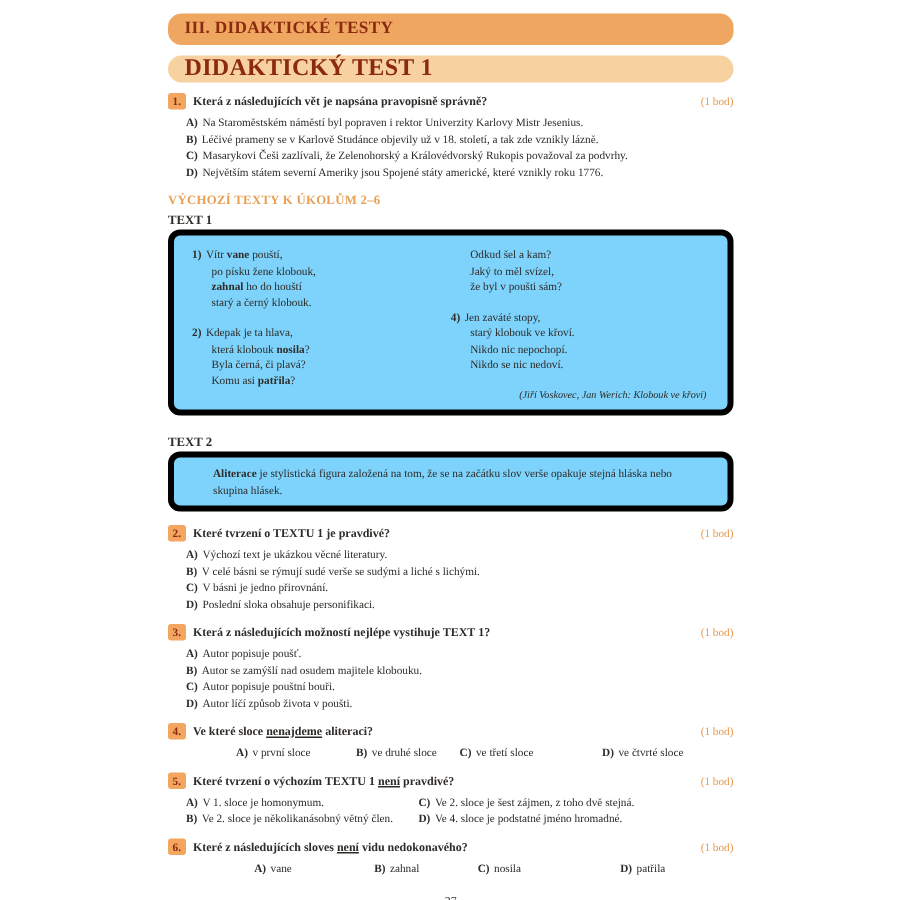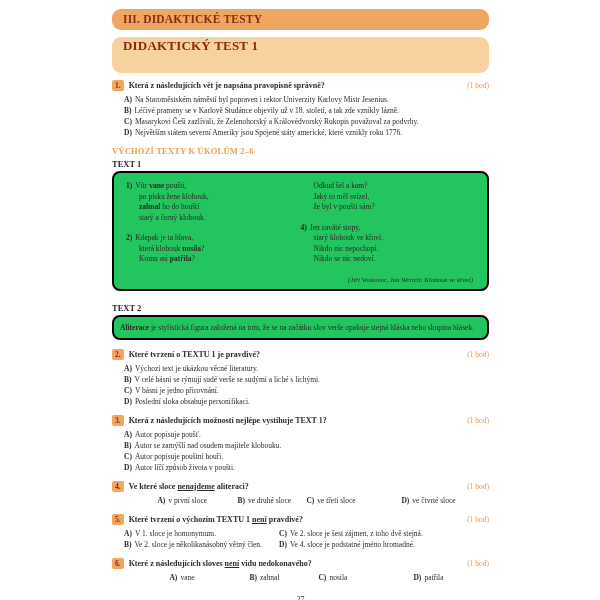--- a/index.html
+++ b/index.html
@@ -6,21 +6,21 @@
   body{
     width:600px;height:600px;background:#ffffff;
     font-family:"Liberation Serif","DejaVu Serif",serif;
     color:#2e2b28;
   }
   .page{position:relative;width:600px;height:600px;background:#fff;overflow:hidden;}
   .content{position:absolute;left:112px;top:9px;width:377px;}
 
   .band{border-radius:9px;font-weight:bold;color:#8b2a10;letter-spacing:.2px;}
   .band-main{background:#efa660;height:21px;line-height:21px;font-size:11.5px;padding-left:11px;margin-bottom:7px;}
-  .band-sub{background:#f8d1a1;height:36px;line-height:18px;font-size:13px;padding-left:11px;margin-bottom:7px;}
+  .band-sub{background:#f8d1a1;height:18px;line-height:18px;font-size:16px;padding-left:11px;margin-bottom:7px;}
 
   .question{margin-bottom:8px;}
   .q-head{display:flex;align-items:baseline;line-height:12px;margin-bottom:2px;}
   .q-num{flex:0 0 auto;background:#f2a65f;color:#8b2a10;font-weight:bold;font-size:7.5px;
          padding:1px 3px;border-radius:2px;margin-right:5px;line-height:9px;}
   .q-title{flex:1 1 auto;font-weight:bold;font-size:8px;}
   .q-points{flex:0 0 auto;color:#e79a4e;font-size:7.5px;margin-left:8px;}
   .q-options{margin-left:12px;font-size:7.5px;}
   .q-opt{line-height:11px;}
   .opt-letter{font-weight:bold;margin-right:3px;}
@@ -28,31 +28,31 @@
   .opts-row .q-opt:nth-child(1){width:80px;}
   .opts-row .q-opt:nth-child(2){width:69px;}
   .opts-row .q-opt:nth-child(3){width:95px;}
   .opts-grid{display:grid;grid-template-columns:155px auto;}
   .seg-u{text-decoration:underline;}
   .seg-b{font-weight:bold;}
 
   .source-header{color:#e8a055;font-weight:bold;font-size:8.5px;letter-spacing:.2px;margin:4px 0 3px 0;}
   .text-label{font-weight:bold;font-size:8.5px;margin-bottom:2px;}
 
-  .rbox{border:2px solid #000000;border-radius:8px;background:#22c55e;}
+  .rbox{border:4px solid #000000;border-radius:8px;background:#7dd3fc;}
   .poem-box{padding:8px 12px 4px 12px;margin-bottom:12px;}
   .poem-cols{display:flex;}
   .poem-col{width:50%;}
   .stanza{margin-bottom:10px;}
   .verse-line{font-size:7.5px;line-height:10.5px;}
   .verse-line.indent{margin-left:13px;}
   .stanza-num{font-weight:bold;margin-right:3px;}
   .attribution{font-style:italic;font-size:6.8px;text-align:right;line-height:10px;padding-right:2px;}
 
-  .def-box{padding:5px 6px;font-size:7.5px;line-height:11px;margin-bottom:9px;}
+  .def-box{padding:5px 26px;font-size:7.5px;line-height:11px;margin-bottom:9px;}
 
   .page-number{text-align:center;font-size:8px;margin-top:12px;}
 </style>
 </head>
 <body>
 
 <div class="page">
   <div class="content">
 
     <div class="band band-main">III. DIDAKTICKÉ TESTY</div>
@@ -80,20 +80,21 @@
         <div class="poem-col">
           <div class="stanza">
             <div class="verse-line"><span class="stanza-num">1)</span><span><span>Vítr </span><span class="seg-b">vane</span><span> pouští,</span></span></div>
             <div class="verse-line indent"><span>po písku žene klobouk,</span></div>
             <div class="verse-line indent"><span class="seg-b">zahnal</span><span> ho do houští</span></div>
             <div class="verse-line indent"><span>starý a černý klobouk.</span></div>
           </div>
           <div class="stanza">
             <div class="verse-line"><span class="stanza-num">2)</span><span><span>Kdepak je ta hlava,</span></span></div>
             <div class="verse-line indent"><span>která klobouk </span><span class="seg-b">nosila</span><span>?</span></div>
+            <div class="verse-line indent"><span>Byla černá, či plavá?</span></div>
             <div class="verse-line indent"><span>Komu asi </span><span class="seg-b">patřila</span><span>?</span></div>
           </div>
         </div>
         <div class="poem-col">
           <div class="stanza">
             <div class="verse-line indent"><span>Odkud šel a kam?</span></div>
             <div class="verse-line indent"><span>Jaký to měl svízel,</span></div>
             <div class="verse-line indent"><span>že byl v poušti sám?</span></div>
           </div>
           <div class="stanza">

